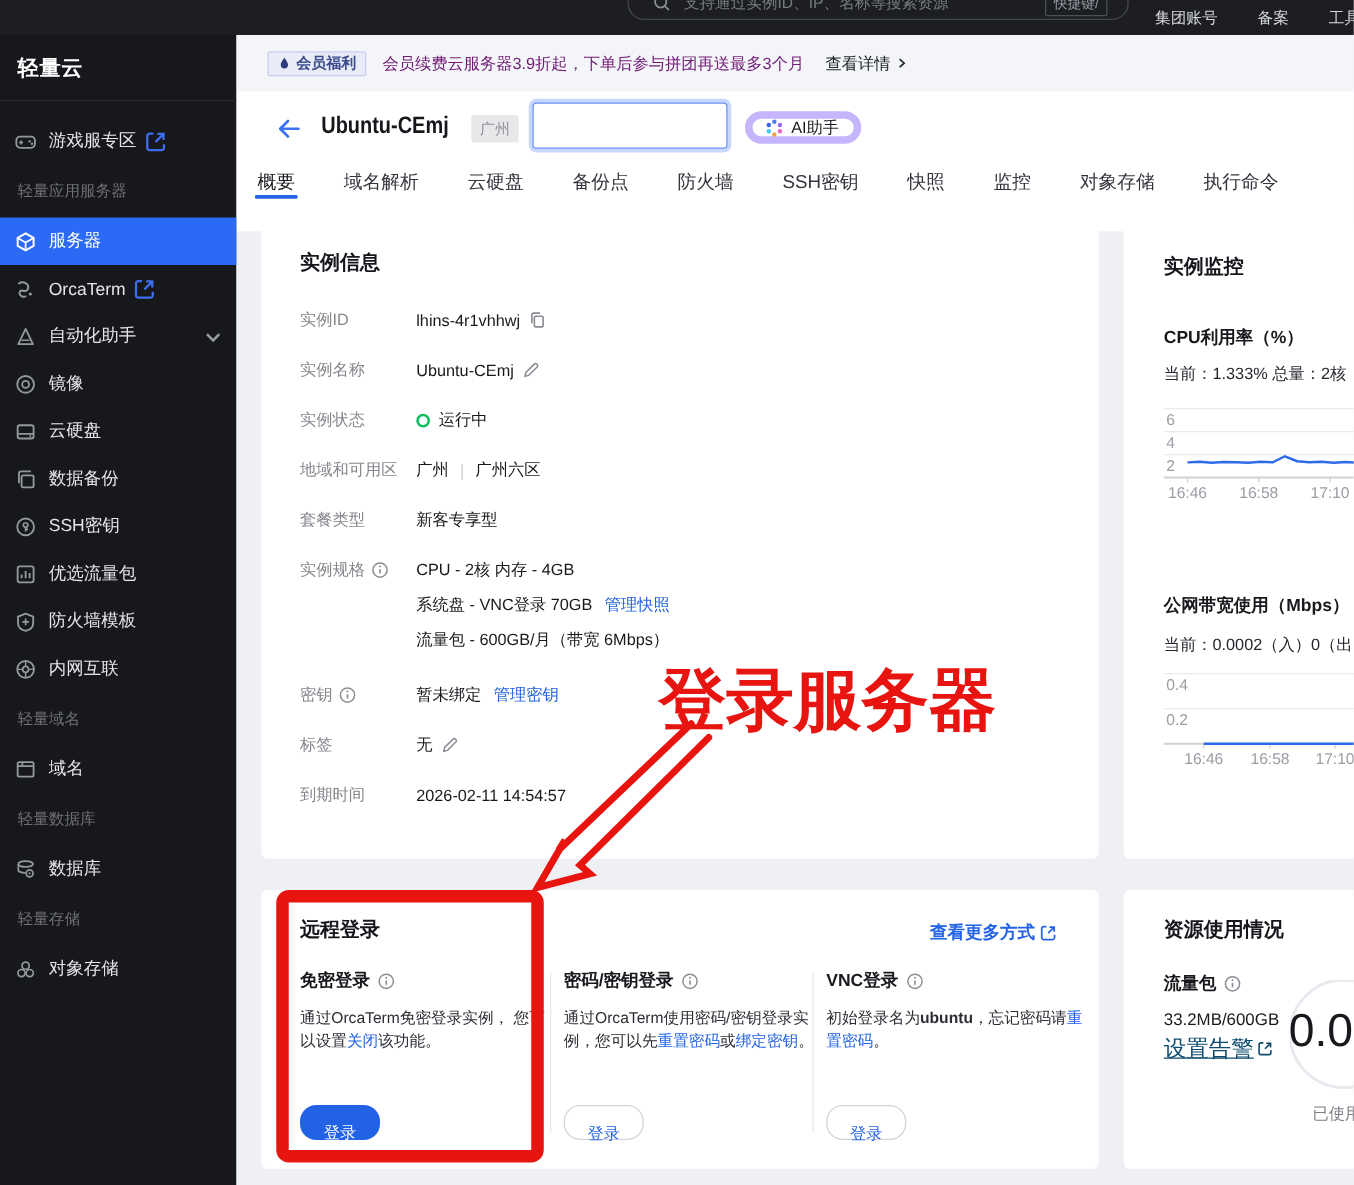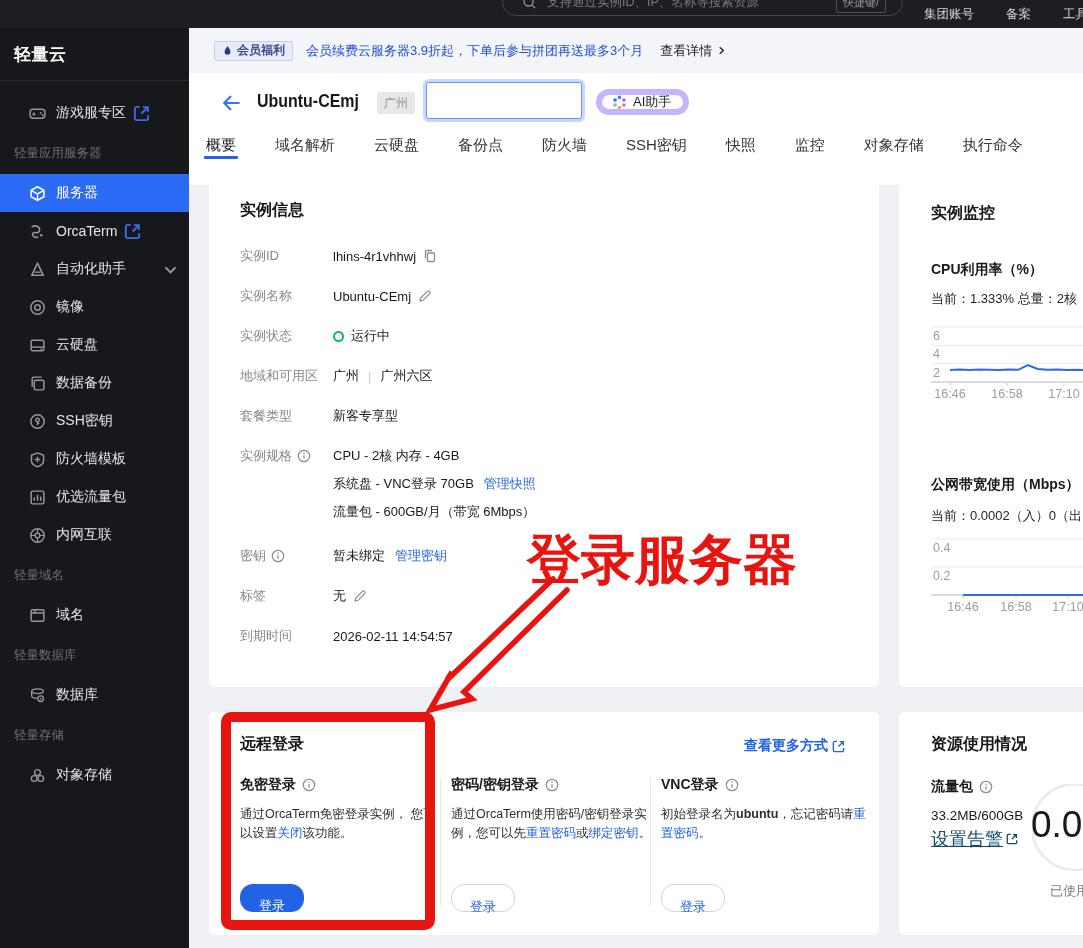--- a/index.html
+++ b/index.html
@@ -21,33 +21,33 @@
   .tb-search .mag { margin-left:19px; }
   .kbd-chip { margin-right:16px; border:1px solid #4c4f57; color:#999da6; border-radius:2px; font-size:11px; padding:2px 6px; white-space:nowrap; }
   .tb-right { position:absolute; right:-5px; top:0; height:28px; display:flex; align-items:center; color:#d4d6da; font-size:12.5px; }
   .tb-link { margin-left:32px; white-space:nowrap; cursor:pointer; }
 
   
   .sidebar { position:absolute; left:0; top:28px; width:189px; height:920px; background:#17181c; z-index:20; }
   .sb-title { height:52px; display:flex; align-items:center; padding-left:14px; color:#fff; font-size:17px; font-weight:700; letter-spacing:0.5px; }
   .sb-sep { height:0; border-top:1px solid #28292e; }
   .sb-list { padding-top:13px; }
-  .sb-item { height:38px; display:flex; align-items:center; padding-left:29px; color:#e4e5e7; font-size:14px; cursor:pointer;text-align:center; }
+  .sb-item { height:38px; display:flex; align-items:center; padding-left:12px; color:#e4e5e7; font-size:14px; cursor:pointer;text-align:center; }
   .sb-item .ic { width:17px; height:17px; margin-right:10px; }
   .sb-item.sel { background:#2a6af5; color:#fff; }
   .sb-section { height:42px; display:flex; align-items:center; padding-left:14px; color:#6e7076; font-size:12.5px; }
   .sb-ext { margin-left:7px; }
   .sb-chev { margin-left:auto; margin-right:16px; }
 
   
   .main { position:absolute; left:189px; top:28px; width:894px; height:920px; background:#eef0f4; overflow:hidden; }
   .banner { position:absolute; left:0; top:0; width:894px; height:45px; background:#f4f5f9; display:flex; align-items:center; }
   .banner-badge { margin-left:25px; display:flex; align-items:center; height:20px; padding:0 7px; background:#e8ebf8; border:1px solid #c6cdf0; border-radius:2px; color:#3c4c8c; font-size:12px; font-weight:600; }
   .banner-badge .ic { margin-right:4px; }
-  .banner-text { margin-left:13px; color:#1d4ed8; font-size:13px; }
+  .banner-text { margin-left:13px; color:#701a75; font-size:13px; }
   .banner-link { margin-left:17px; color:#21242b; font-size:13px; cursor:pointer; display:flex; align-items:center; }
   .banner-link .chev { margin-left:4px; }
 
   .header-band { position:absolute; left:0; top:45px; width:894px; height:112px; background:#fff; }
   .back-btn { position:absolute; left:30px; top:18px; width:24px; height:24px; color:#3b72f5; cursor:pointer; }
   .page-title { position:absolute; left:68px; top:17px; font-size:19px; font-weight:700; color:#15171c; transform:scaleX(0.84); transform-origin:left center; }
   .region-badge { position:absolute; left:188px; top:19px; height:22px; padding:0 7px; background:#e8e8ea; color:#8e9094; font-size:12px; display:flex; align-items:center; border-radius:2px; }
   .name-input { position:absolute; left:237px; top:9px; width:156px; height:37px; border:1px solid #6a93f5; border-radius:3px; background:#fff; box-shadow:0 0 0 3px rgba(96,142,245,0.35); outline:none; font-size:13px; padding:0 8px; }
   .ai-btn { position:absolute; left:407px; top:16px; height:26px; padding:0 12px 0 9px; border:6px solid #c4b5fd; border-radius:14px; background:#fff; display:flex; align-items:center; cursor:pointer; }
   .ai-btn span { margin-left:5px; font-size:13px; color:#1b1d22; }
@@ -310,29 +310,29 @@
         <span>数据备份</span>
       </div>
       <div class="sb-item">
         <svg class="ic" width="17" height="17" style="color: rgb(148, 151, 157);">
           <use href="#i-key"></use>
         </svg>
         <span>SSH密钥</span>
       </div>
       <div class="sb-item">
         <svg class="ic" width="17" height="17" style="color: rgb(148, 151, 157);">
+          <use href="#i-traffic"></use>
+        </svg>
+        <span>优选流量包</span>
+      </div>
+      <div class="sb-item">
+        <svg class="ic" width="17" height="17" style="color: rgb(148, 151, 157);">
           <use href="#i-shield"></use>
         </svg>
         <span>防火墙模板</span>
-      </div>
-      <div class="sb-item">
-        <svg class="ic" width="17" height="17" style="color: rgb(148, 151, 157);">
-          <use href="#i-traffic"></use>
-        </svg>
-        <span>优选流量包</span>
       </div>
       <div class="sb-item">
         <svg class="ic" width="17" height="17" style="color: rgb(148, 151, 157);">
           <use href="#i-network"></use>
         </svg>
         <span>内网互联</span>
       </div>
       <div class="sb-section">轻量域名</div>
       <div class="sb-item">
         <svg class="ic" width="17" height="17" style="color: rgb(148, 151, 157);">

